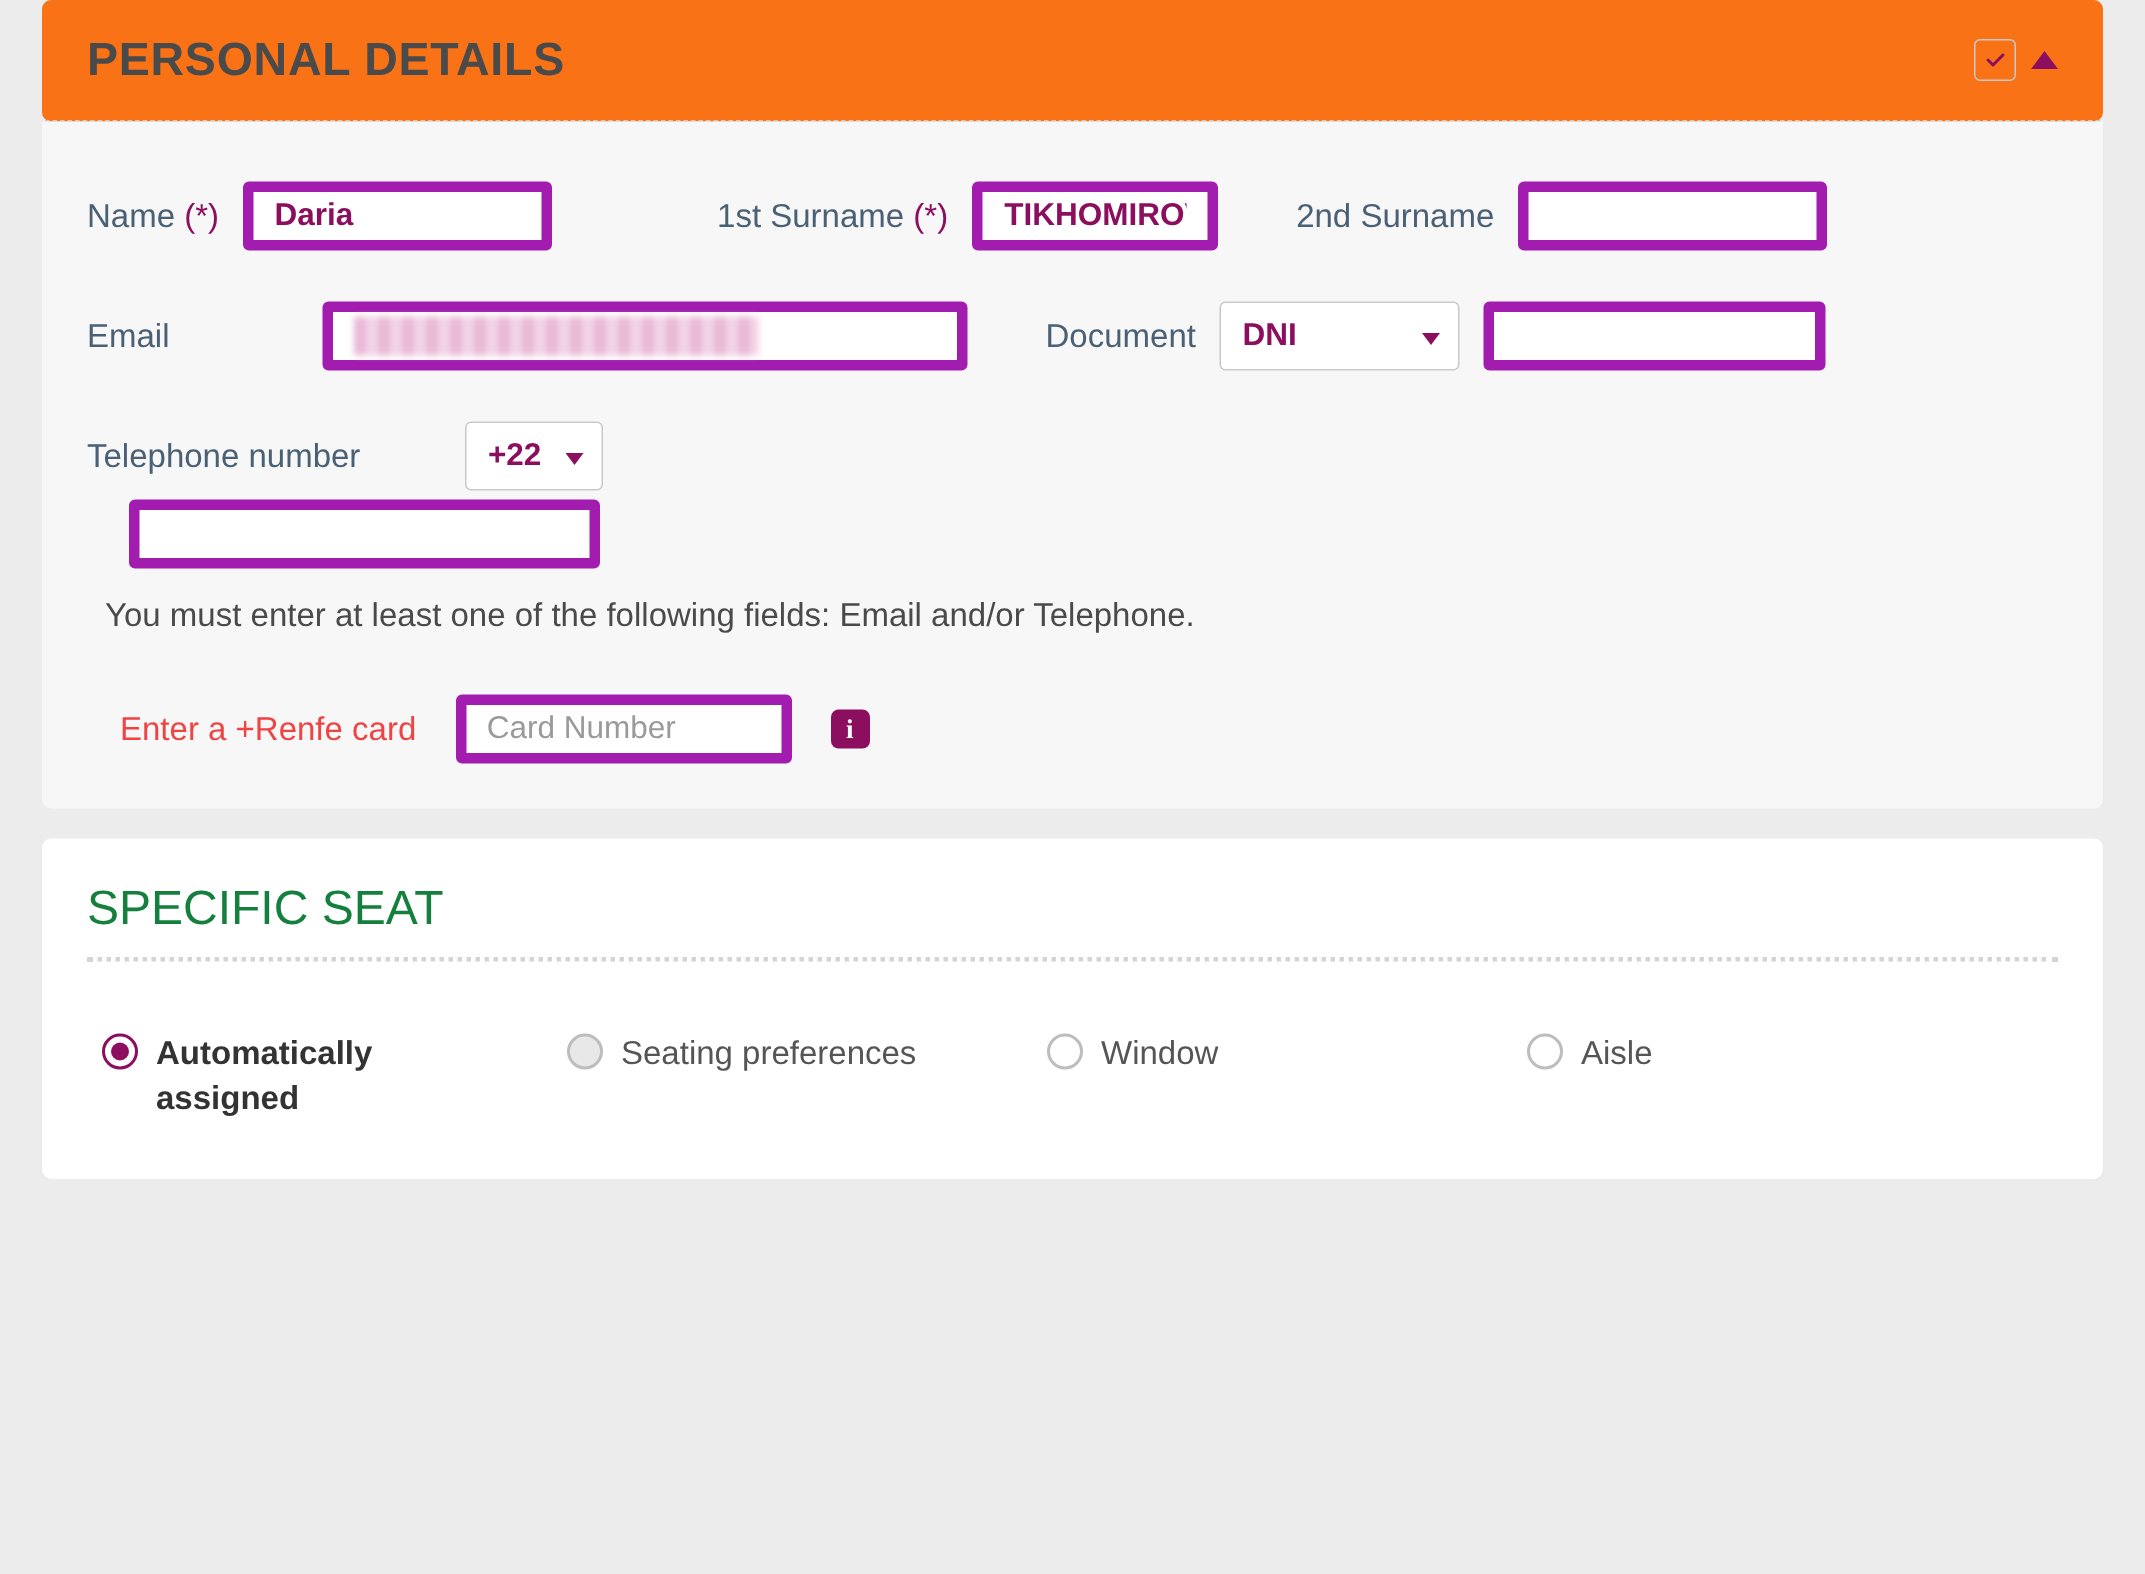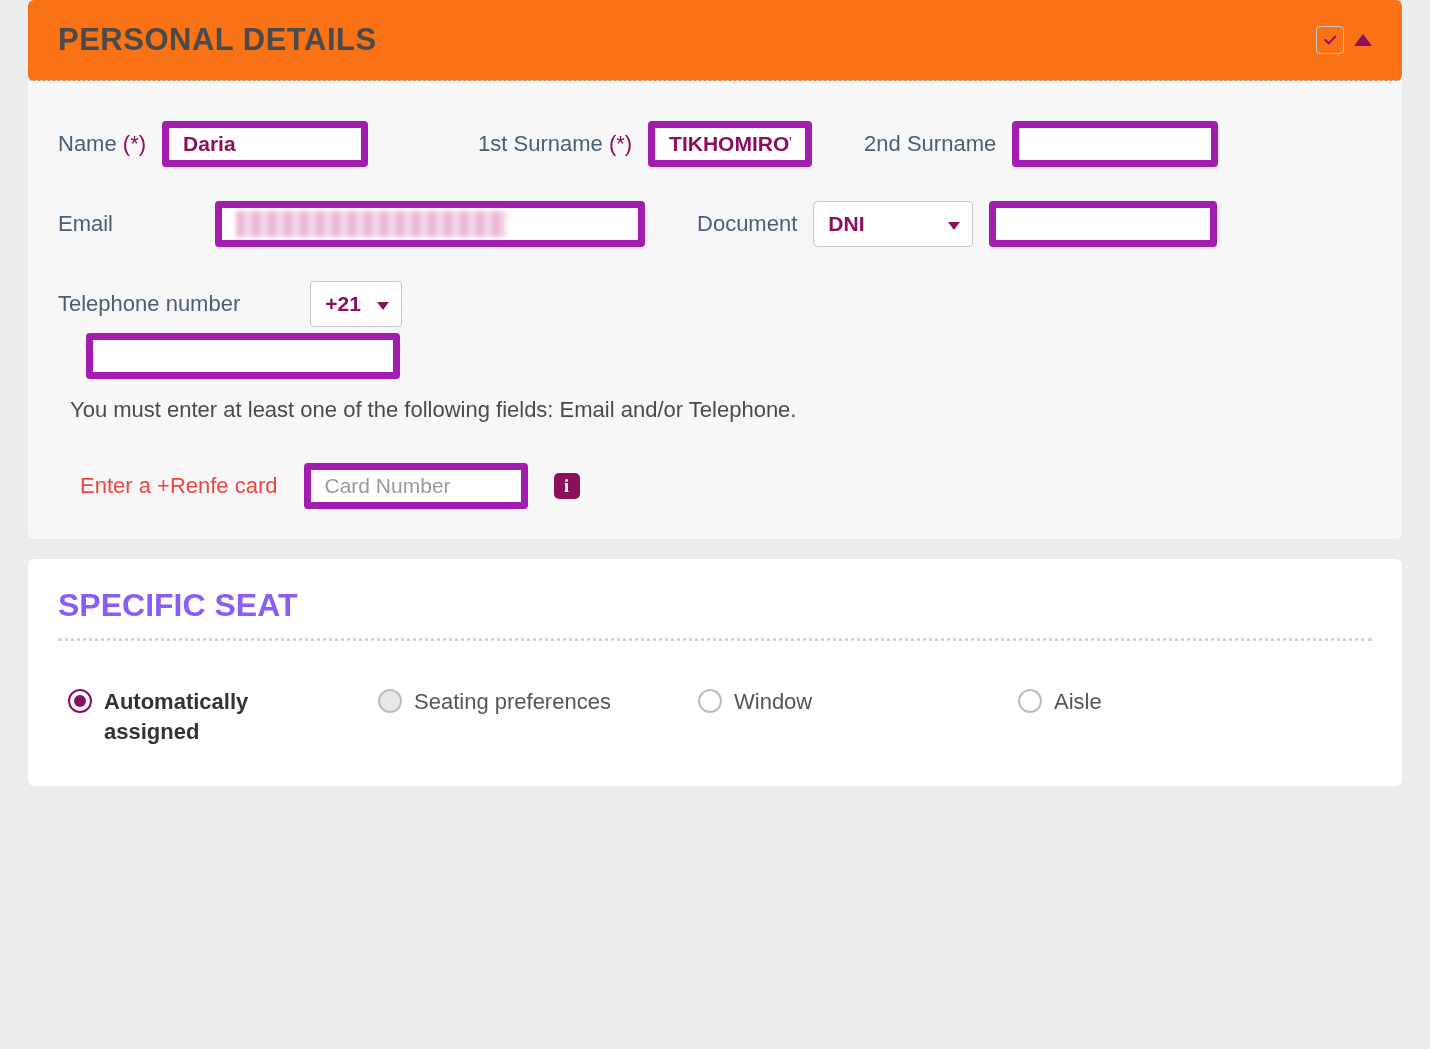--- a/index.html
+++ b/index.html
@@ -160,22 +160,22 @@
     box-shadow: 0 1px 2px rgba(0,0,0,0.04);
   }
   .card2-head {
     display: flex;
     align-items: baseline;
     justify-content: space-between;
     padding: 0 30px 8px 30px;
   }
   .card2-title {
     font-size: 32px;
-    font-weight: 700;
-    color: #8b5cf6;
+    font-weight: 400;
+    color: #15803d;
   }
   .pref-label {
     font-size: 22px;
     color: #555;
   }
 
   .radio-row {
     display: flex;
     padding: 46px 30px 0 40px;
     gap: 40px;
@@ -264,21 +264,21 @@
     <div class="select doc">
         <span>DNI</span>
       </div>
     <input class="text-input plain w-doc" value="" style="">
   </div>
 
   <div class="row tight">
     <span class="lbl">Telephone number</span>
     <span style="flex:0 0 38px"></span>
     <div class="select small">
-        <span>+21</span>
+        <span>+22</span>
       </div>
   </div>
   <div class="row" style="margin-top:-6px; margin-bottom:18px;">
     <span style="flex:0 0 12px"></span>
     <input class="text-input plain w-phone" value="" style="">
   </div>
 
   <div class="hint">You must enter at least one of the following fields: Email and/or Telephone.</div>
 
   <div class="renfe-row">

